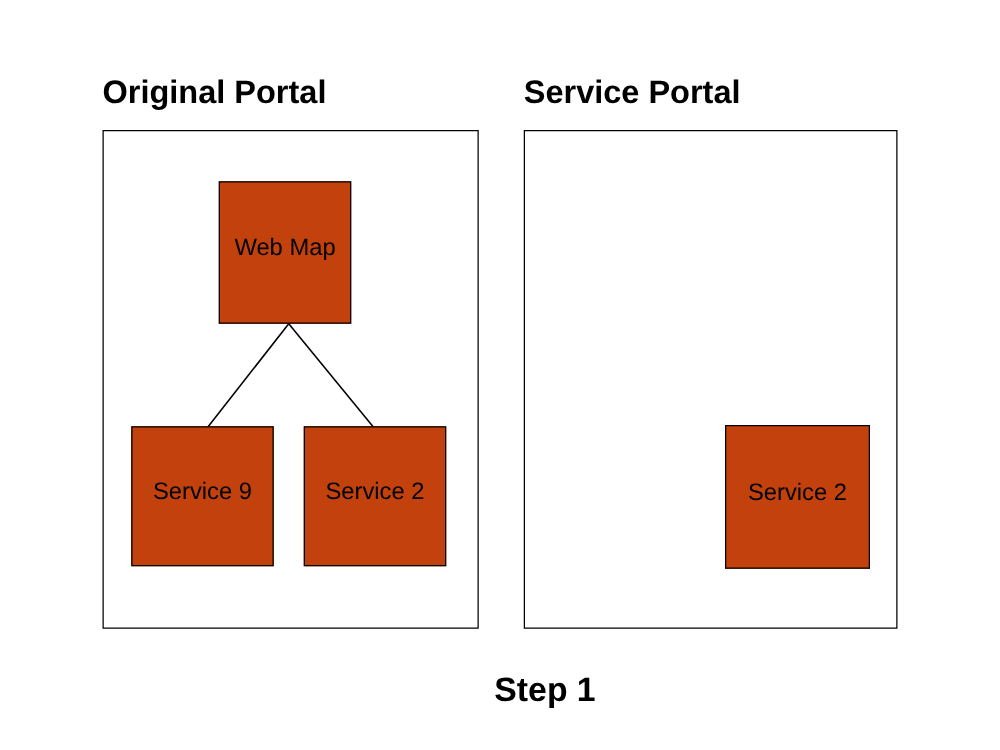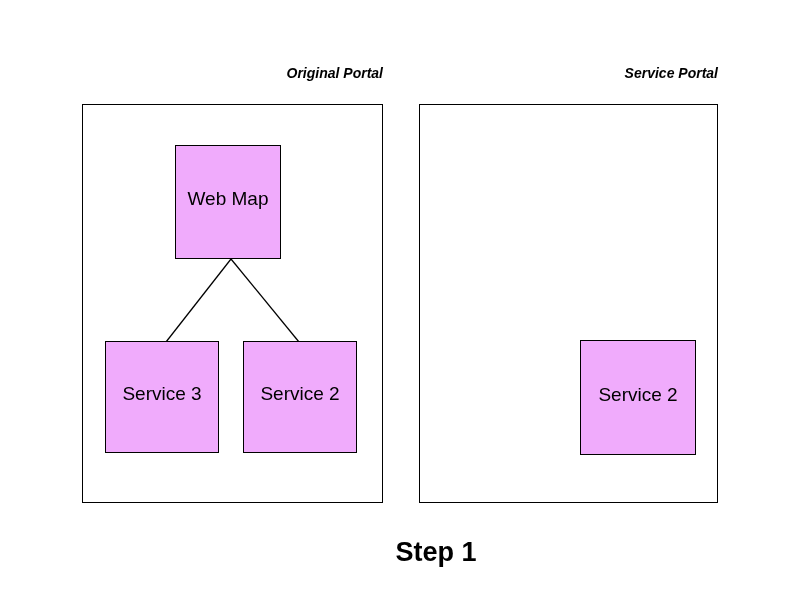--- a/index.html
+++ b/index.html
@@ -18,37 +18,36 @@
   .portal-rect {
     position: absolute;
     box-sizing: border-box;
     border: 1.5px solid #000000;
     background: #ffffff;
   }
   .node {
     position: absolute;
     box-sizing: border-box;
     border: 1.5px solid #000000;
-    background: #f0abfc;
+    background: #c2410c;
     display: flex;
     align-items: center;
     justify-content: center;
     padding-bottom: 7px;
     font-size: 19px;
     line-height: 1;
     white-space: nowrap;
   }
   .portal-title {
     position: absolute;
-    text-align: right;
+    text-align: left;
     font-weight: bold;
-    font-size: 14px;
+    font-size: 26px;
     line-height: 26px;
     white-space: nowrap;
-    font-style: italic;
   }
   .caption {
     position: absolute;
     left: 0;
     width: 800px;
     text-align: center;
     font-weight: bold;
     font-size: 27px;
     line-height: 32px;
   }
@@ -75,21 +74,21 @@
   <svg class="connectors" viewBox="0 0 800 600">
     <line x1="231" y1="259" x2="166" y2="342" stroke="#000000" stroke-width="1.25"></line>
     <line x1="231" y1="259" x2="299" y2="342" stroke="#000000" stroke-width="1.25"></line>
   </svg>
 
   <div class="node" style="left:175px; top:145px; width:106px; height:114px;">
     <span>Web Map</span>
   </div>
 
   <div class="node" style="left:105px; top:341px; width:114px; height:112px;">
-    <span>Service 3</span>
+    <span>Service 9</span>
   </div>
 
   <div class="node" style="left:243px; top:341px; width:114px; height:112px;">
     <span>Service 2</span>
   </div>
 
   <div class="node" style="left:580px; top:340px; width:116px; height:115px;">
     <span>Service 2</span>
   </div>
 

